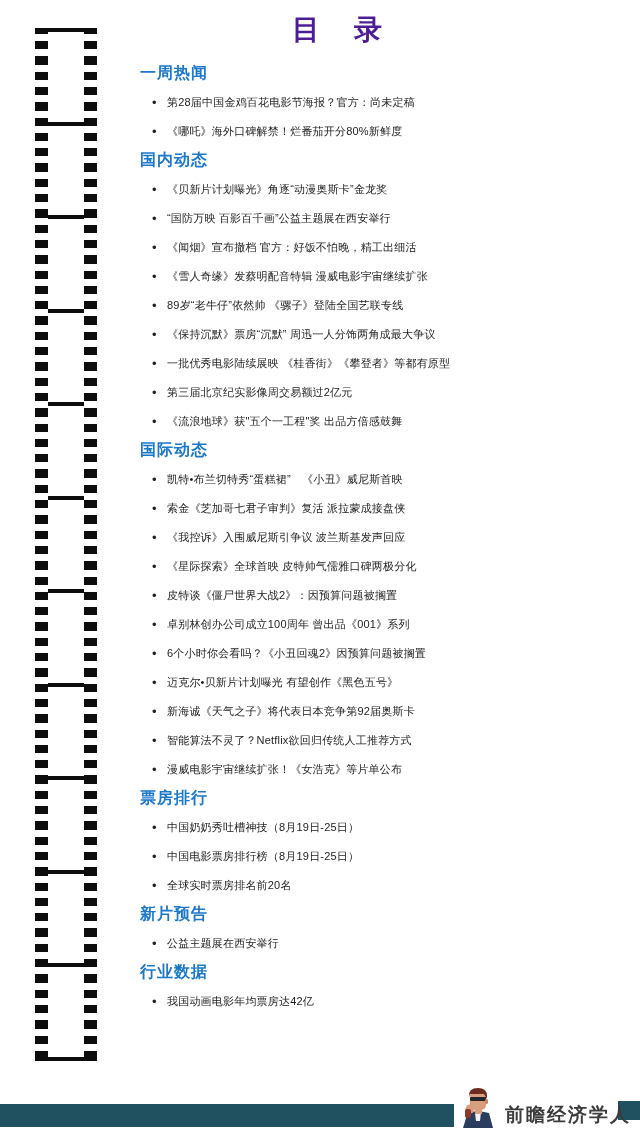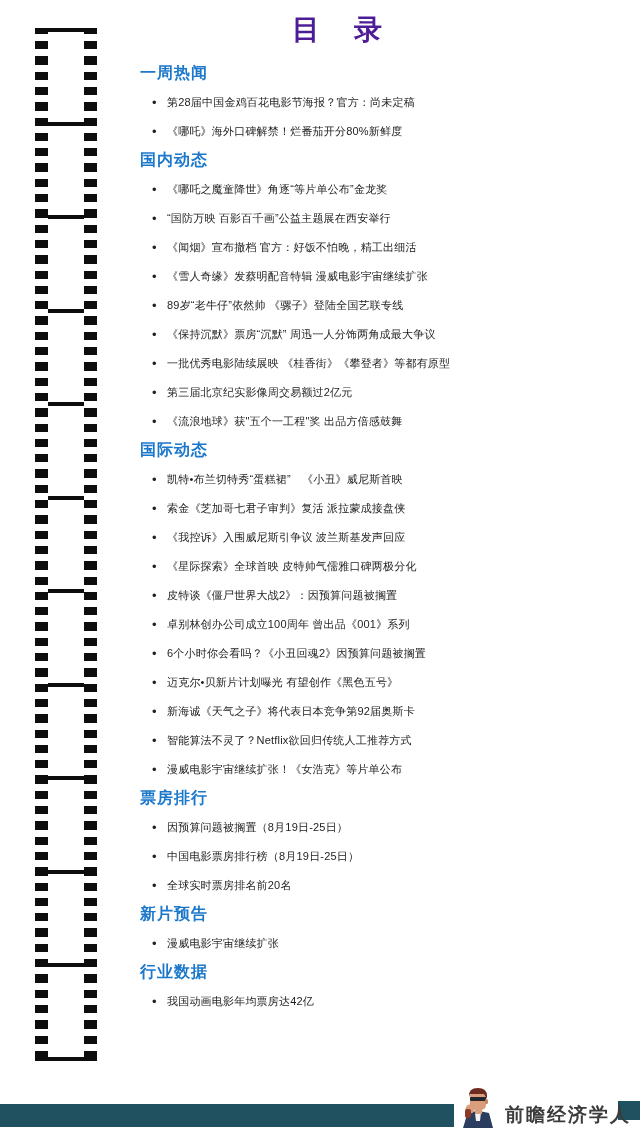--- a/index.html
+++ b/index.html
@@ -110,21 +110,21 @@
         <span class="item-text">第28届中国金鸡百花电影节海报？官方：尚未定稿</span>
       </div>
     <div class="row">
         <span class="bullet">•</span>
         <span class="item-text">《哪吒》海外口碑解禁！烂番茄开分80%新鲜度</span>
       </div>
 
     <div class="row sec-title">国内动态</div>
     <div class="row">
         <span class="bullet">•</span>
-        <span class="item-text">《哪吒之魔童降世》角逐“等片单公布”金龙奖</span>
+        <span class="item-text">《贝新片计划曝光》角逐“动漫奥斯卡”金龙奖</span>
       </div>
     <div class="row">
         <span class="bullet">•</span>
         <span class="item-text">“国防万映 百影百千画”公益主题展在西安举行</span>
       </div>
     <div class="row">
         <span class="bullet">•</span>
         <span class="item-text">《闻烟》宣布撤档 官方：好饭不怕晚，精工出细活</span>
       </div>
     <div class="row">
@@ -194,35 +194,35 @@
         <span class="item-text">智能算法不灵了？Netflix欲回归传统人工推荐方式</span>
       </div>
     <div class="row">
         <span class="bullet">•</span>
         <span class="item-text">漫威电影宇宙继续扩张！《女浩克》等片单公布</span>
       </div>
 
     <div class="row sec-title">票房排行</div>
     <div class="row">
         <span class="bullet">•</span>
-        <span class="item-text">因预算问题被搁置（8月19日-25日）</span>
+        <span class="item-text">中国奶奶秀吐槽神技（8月19日-25日）</span>
       </div>
     <div class="row">
         <span class="bullet">•</span>
         <span class="item-text">中国电影票房排行榜（8月19日-25日）</span>
       </div>
     <div class="row">
         <span class="bullet">•</span>
         <span class="item-text">全球实时票房排名前20名</span>
       </div>
 
     <div class="row sec-title">新片预告</div>
     <div class="row">
         <span class="bullet">•</span>
-        <span class="item-text">漫威电影宇宙继续扩张</span>
+        <span class="item-text">公益主题展在西安举行</span>
       </div>
 
     <div class="row sec-title">行业数据</div>
     <div class="row">
         <span class="bullet">•</span>
         <span class="item-text">我国动画电影年均票房达42亿</span>
       </div>
 
   </div>
 

